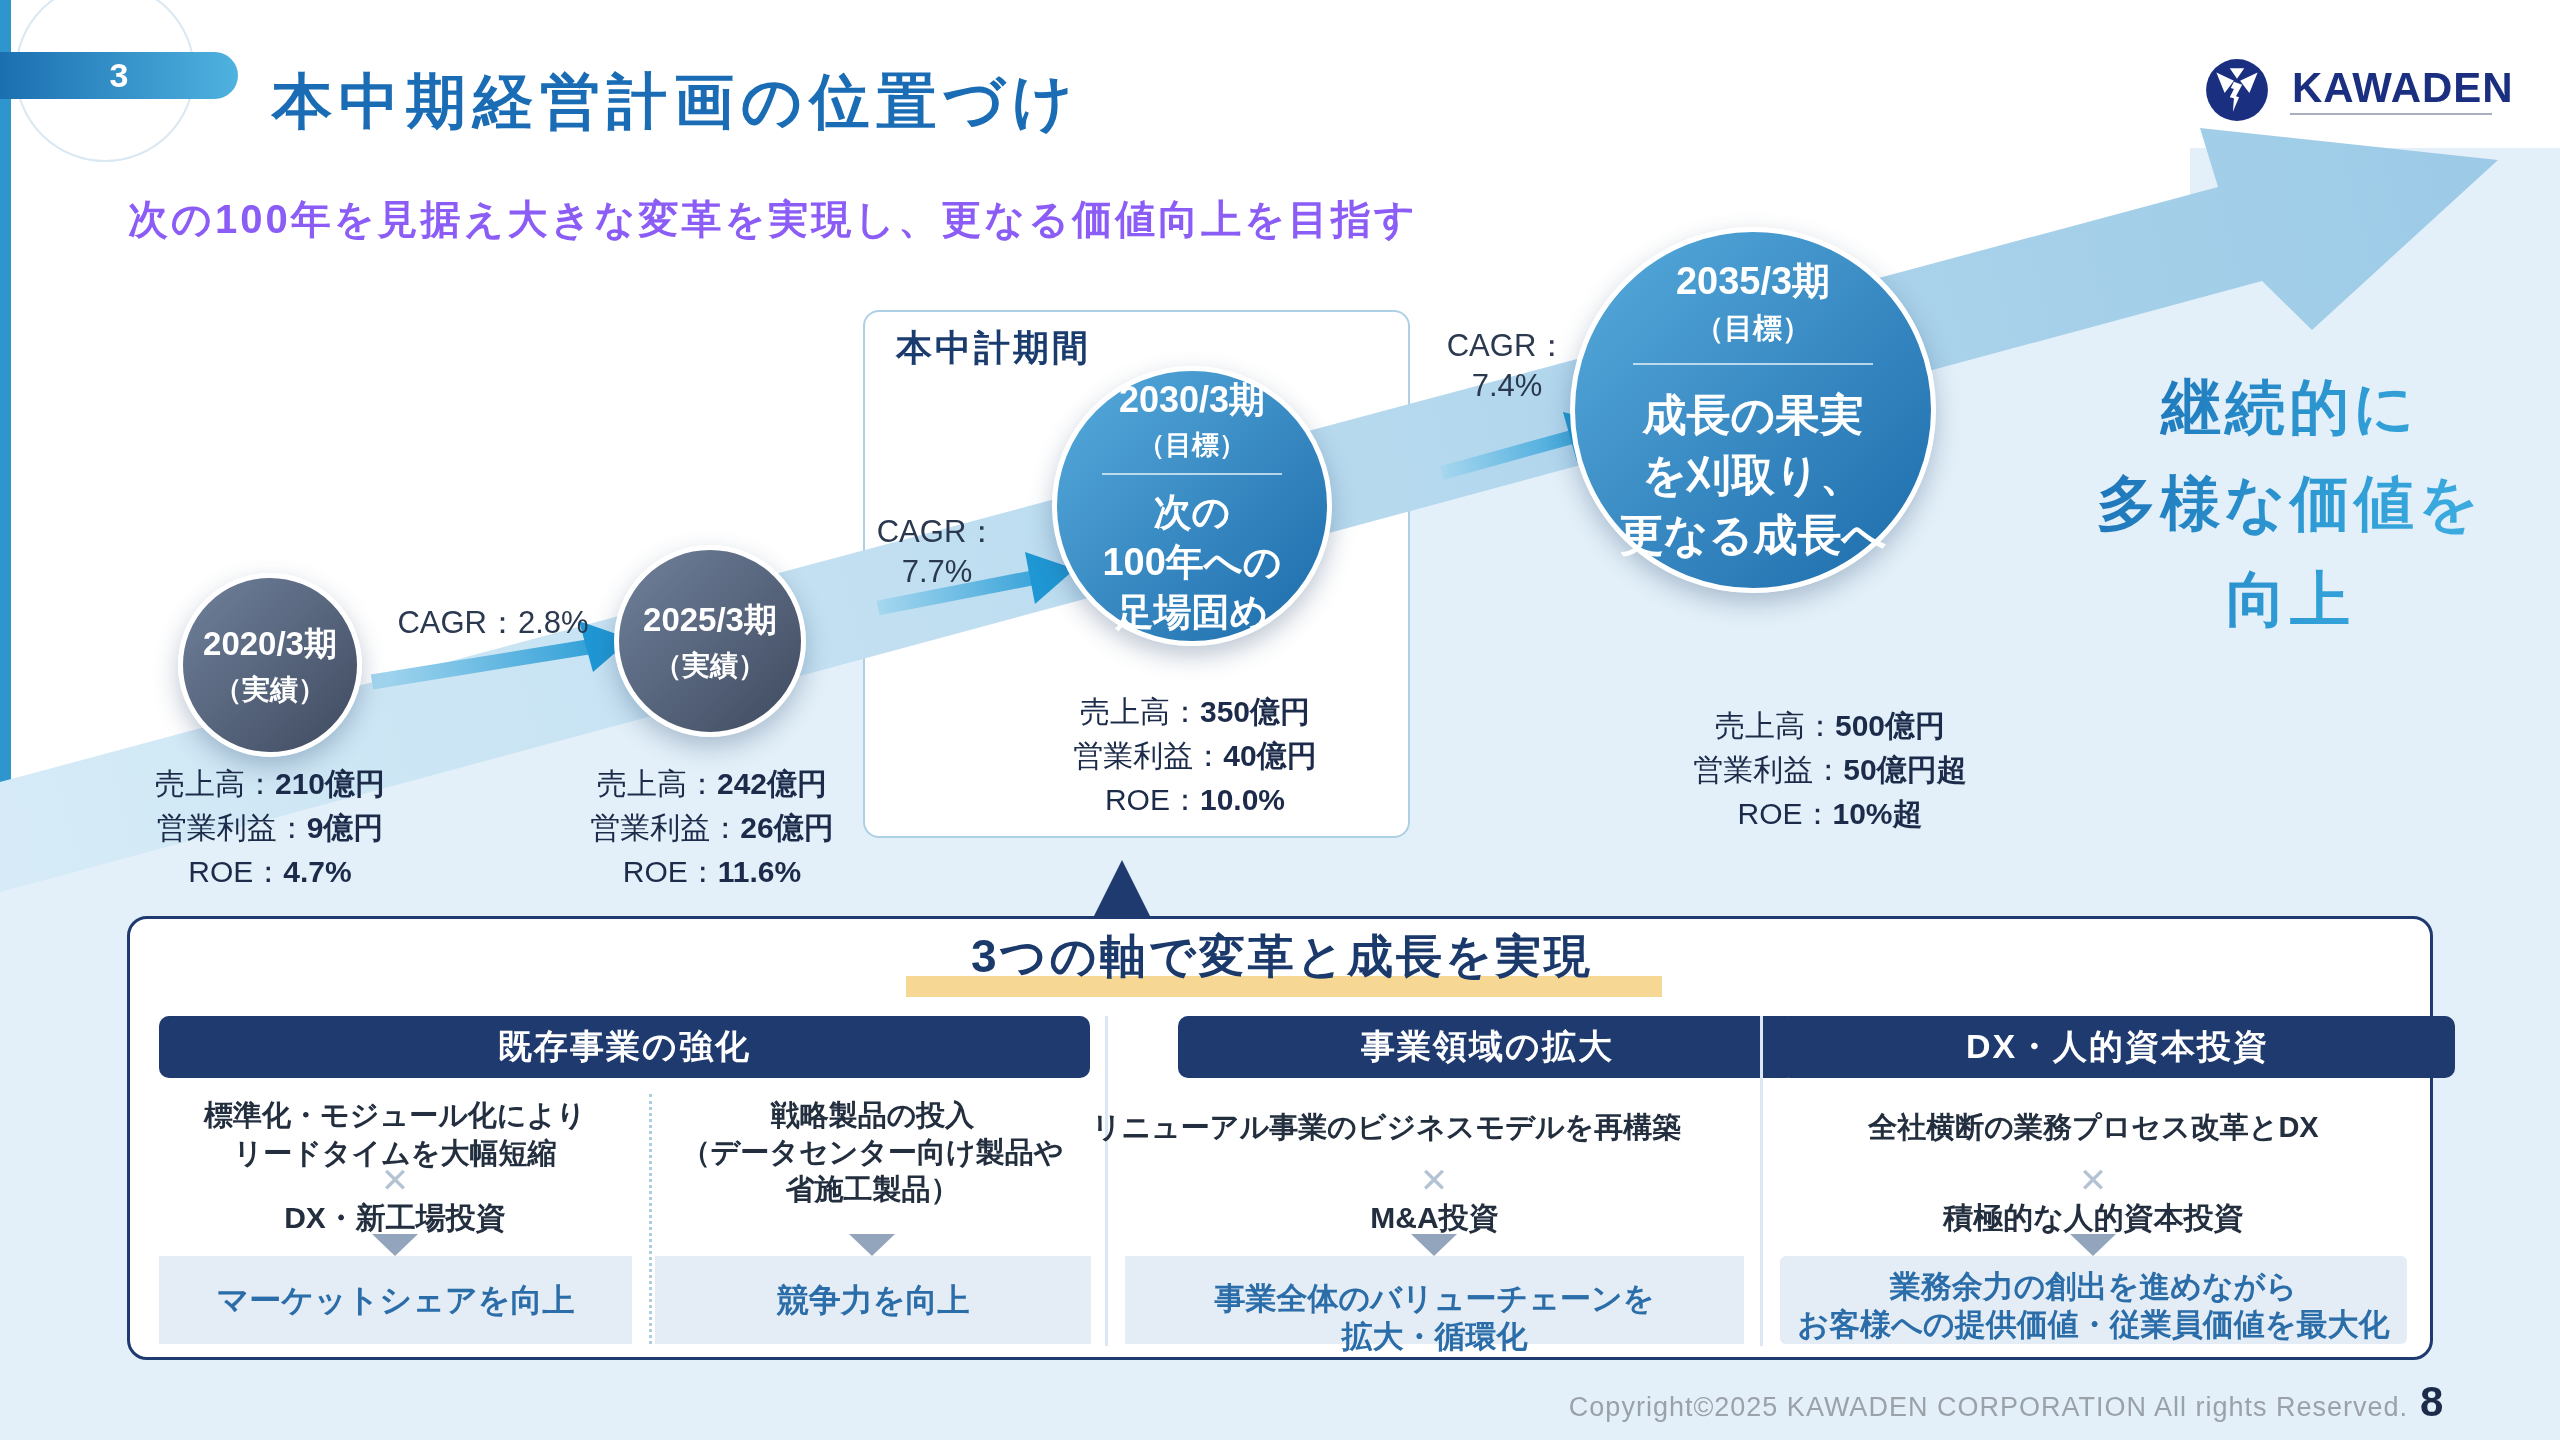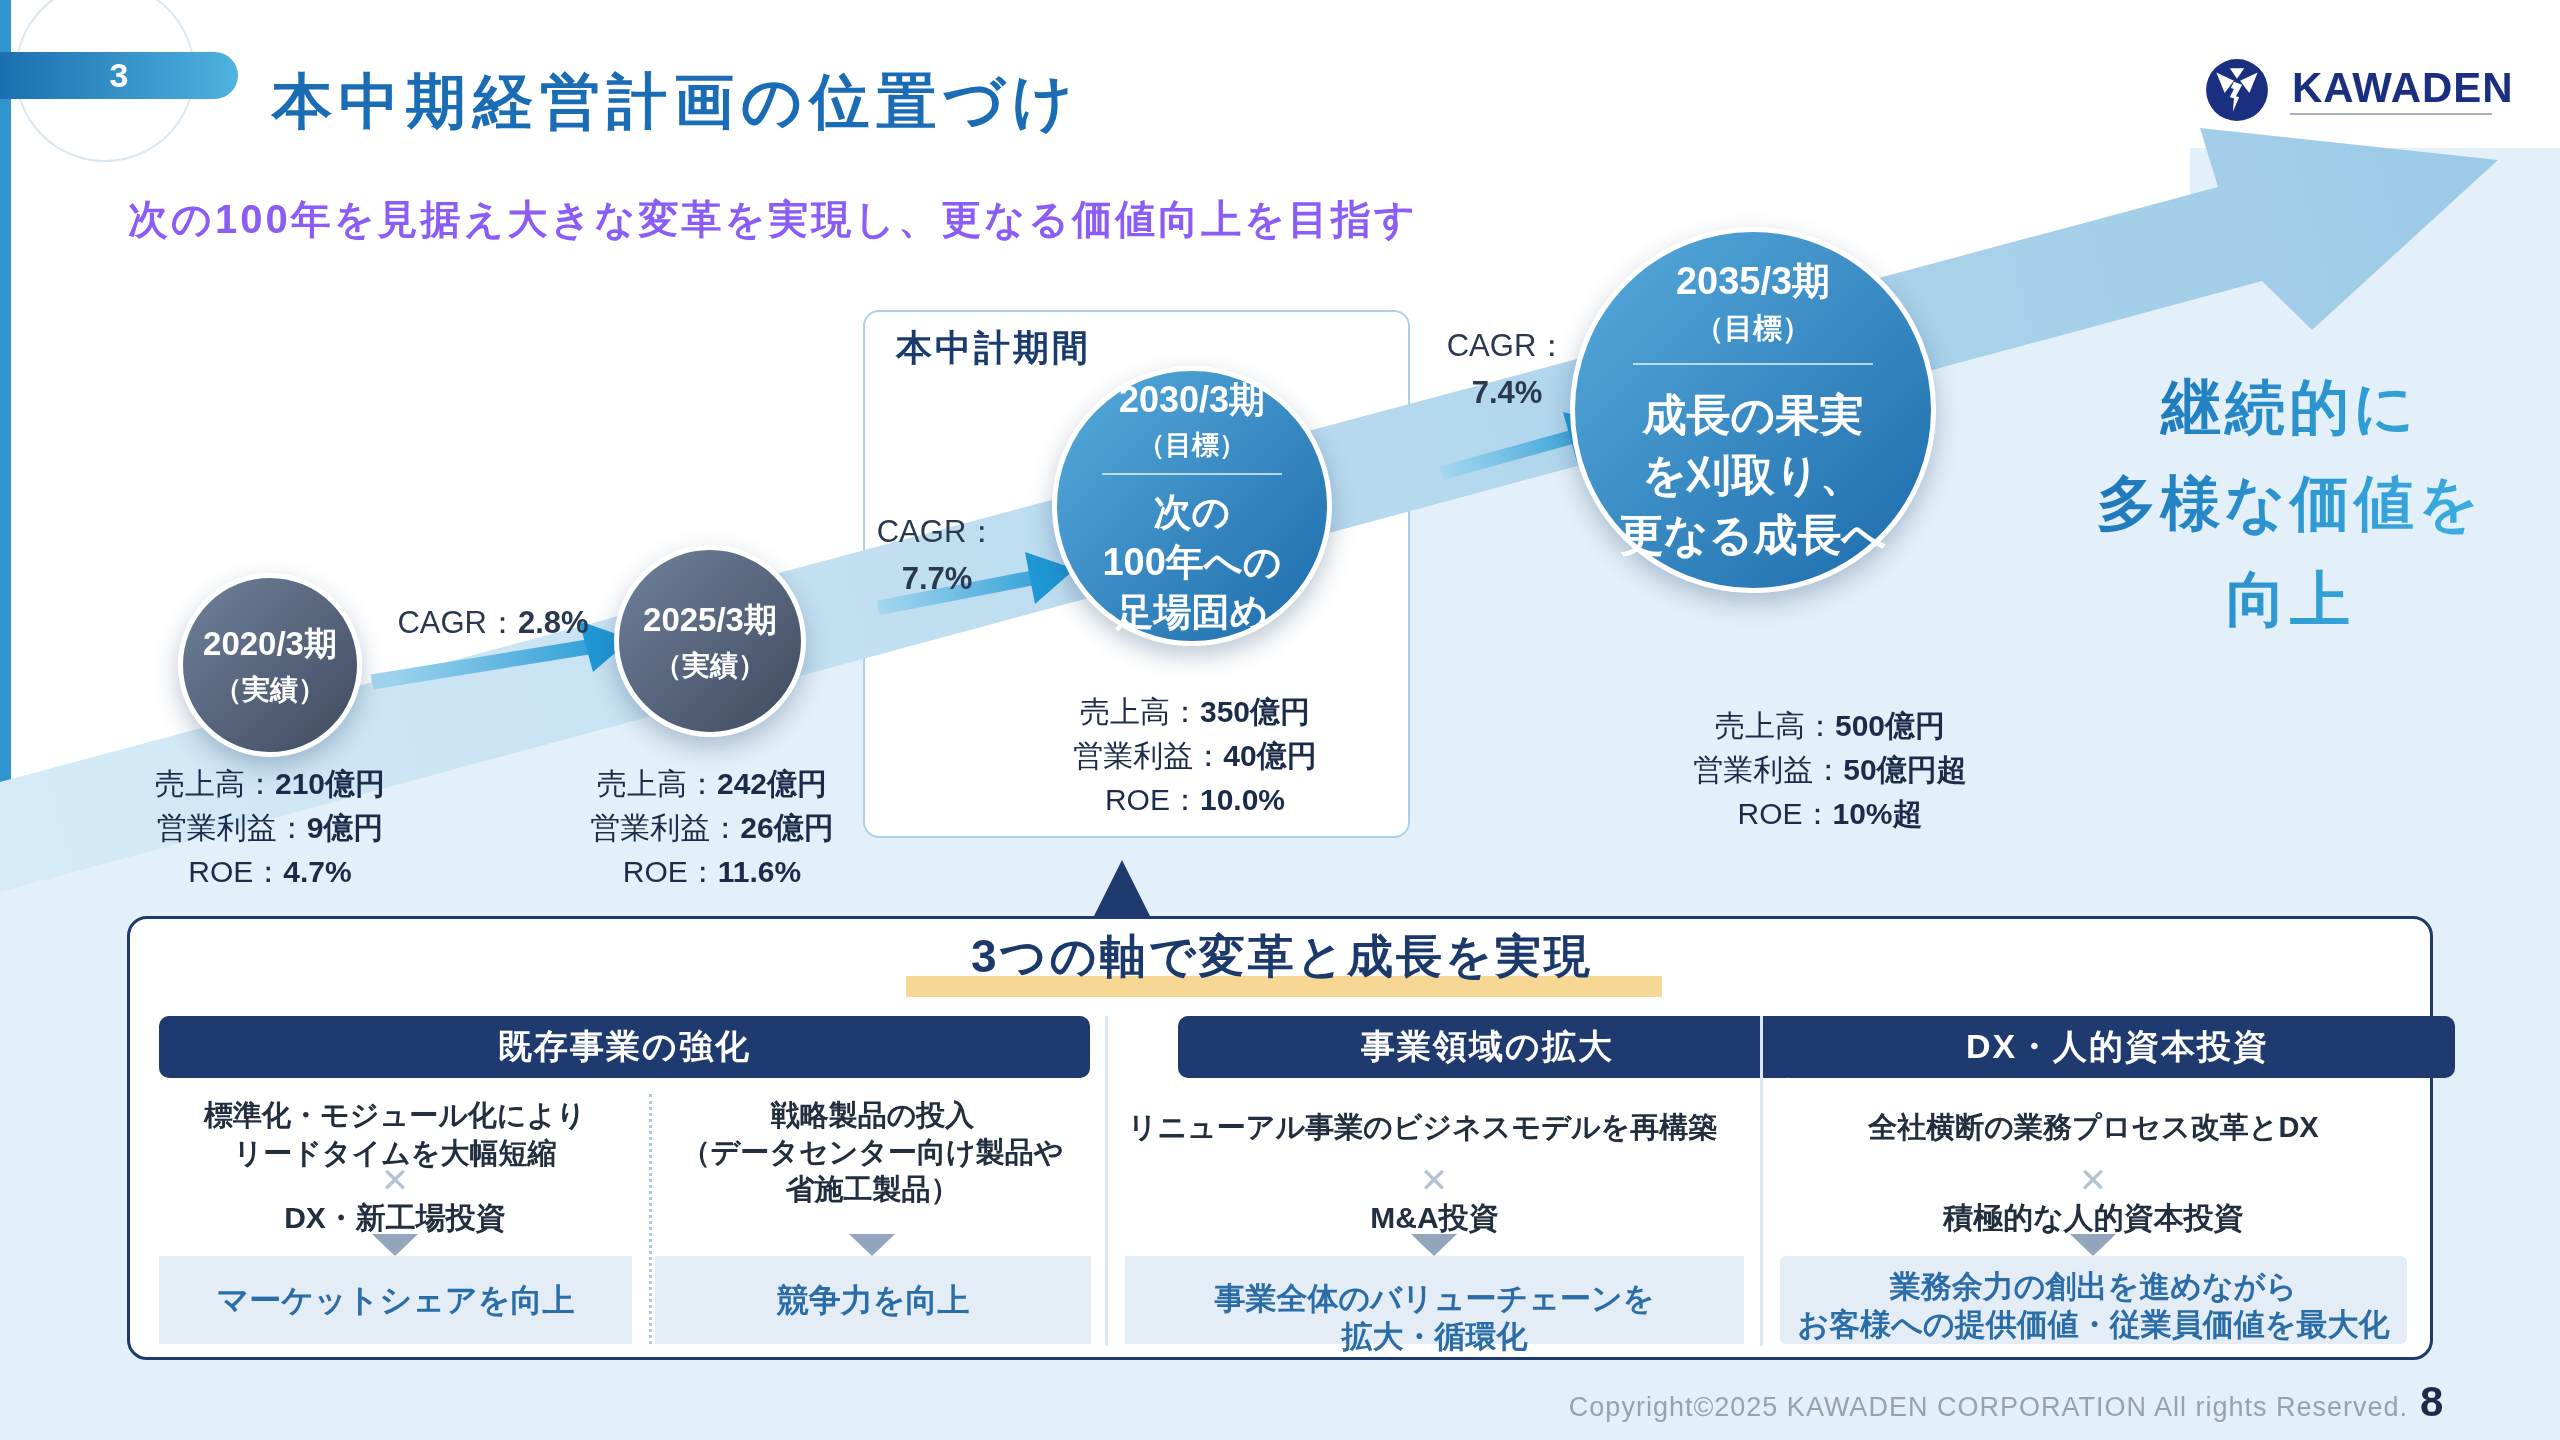--- a/index.html
+++ b/index.html
@@ -52,21 +52,21 @@
   
   .stats{width:420px;text-align:center;font-size:30px;line-height:44px;color:#1c2b4a;z-index:4;}
   .stats .bold{font-weight:800;}
   .s2020{left:60px;top:762px;}
   .s2025{left:502px;top:762px;}
   .s2030{left:985px;top:690px;}
   .s2035{left:1620px;top:704px;}
 
   
   .cagr{color:#2b3950;font-size:31px;text-align:center;z-index:4;white-space:nowrap;}
-  .cagr .bold{font-weight:700;margin-top:7px;}
+  .cagr .bold{font-weight:400;}
   .cagr1{left:378px;top:602px;width:230px;}
   .cagr2{left:862px;top:512px;width:150px;line-height:40px;}
   .cagr3{left:1432px;top:326px;width:150px;line-height:40px;}
 
   
   .vision{left:2050px;top:360px;width:480px;text-align:center;font-size:60px;font-weight:800;
     line-height:96px;letter-spacing:4px;
     background:linear-gradient(110deg,#1766ae 0%,#2f9bd4 55%,#45b7e8 100%);
     -webkit-background-clip:text;background-clip:text;color:transparent;z-index:4;}
 
@@ -82,21 +82,21 @@
     font-size:34px;font-weight:bold;letter-spacing:2px;display:flex;align-items:center;justify-content:center;z-index:5;}
   .ch1{left:159px;width:931px;}
   .ch2{left:1178px;width:619px;}
   .ch3{left:1780px;width:675px;}
   .col-sep{top:1016px;width:3px;height:330px;background:#dbe7f2;z-index:5;}
   .sep1{left:1105px;} .sep2{left:1760px;}
   .dotted-sep{left:649px;top:1094px;height:250px;width:0;border-left:3px dotted #aeccdf;z-index:5;}
   .track-lines{font-size:29px;font-weight:700;color:#232f3f;text-align:center;line-height:38px;z-index:5;}
   .tlA{left:159px;width:472px;top:1096px;}
   .tlB{left:655px;width:435px;top:1097px;line-height:37px;}
-  .tl2{left:1113px;width:619px;top:1108px;}
+  .tl2{left:1077px;width:619px;top:1108px;}
   .tl3{left:1780px;width:627px;top:1108px;}
   .cross{top:1160px;width:60px;font-size:34px;color:#b4c3d4;text-align:center;font-weight:bold;z-index:5;}
   .crA{left:365px;} .cr2{left:1404px;} .cr3{left:2063px;}
   .investment{top:1198px;font-size:30px;font-weight:800;color:#232f3f;text-align:center;z-index:5;}
   .invA{left:159px;width:472px;} .inv2{left:1125px;width:619px;} .inv3{left:1780px;width:627px;}
   .tri-down{top:1234px;width:0;height:0;border-left:23px solid transparent;border-right:23px solid transparent;
     border-top:22px solid #93a5bd;z-index:5;}
   .tdA{left:372px;} .tdB{left:849px;} .td2{left:1411px;} .td3{left:2070px;}
   .result-box{top:1256px;height:88px;background:#e4ecf5;color:#2a6da8;font-weight:800;text-align:center;z-index:5;box-sizing:border-box;}
   .rbA{left:159px;width:473px;font-size:32px;line-height:88px;}

